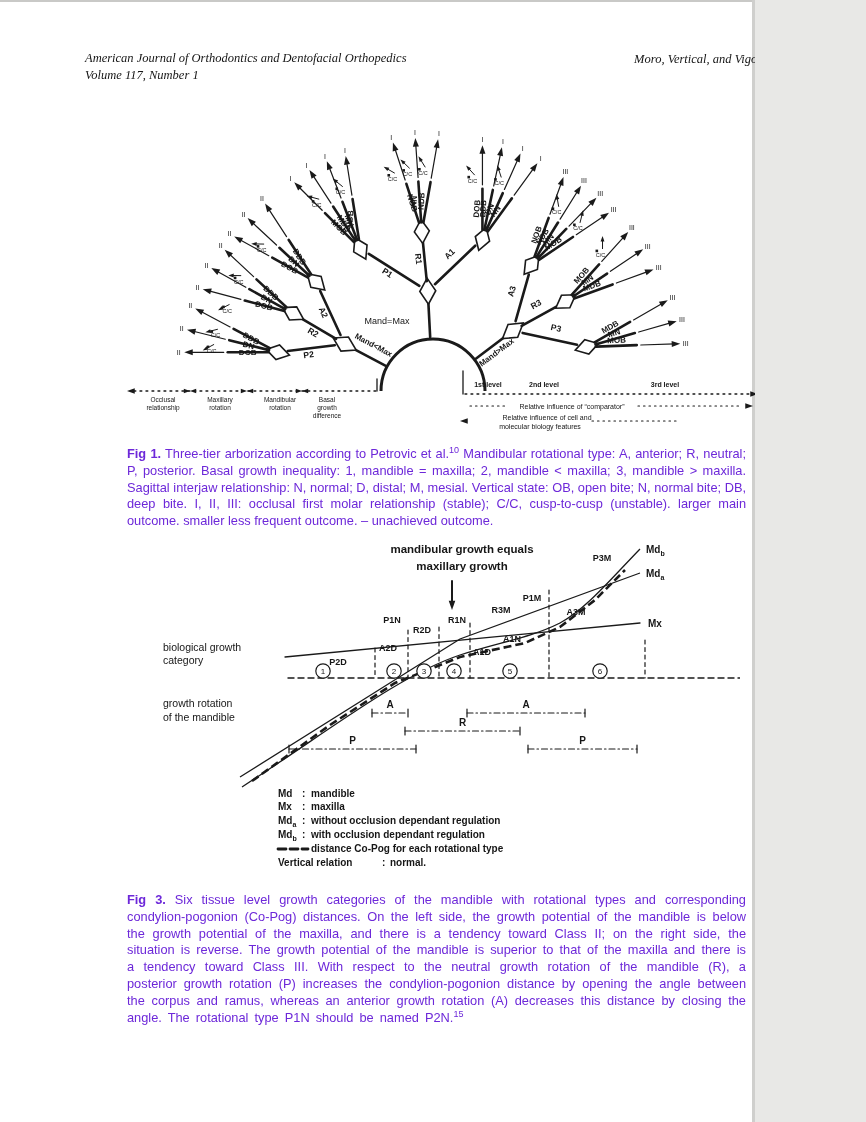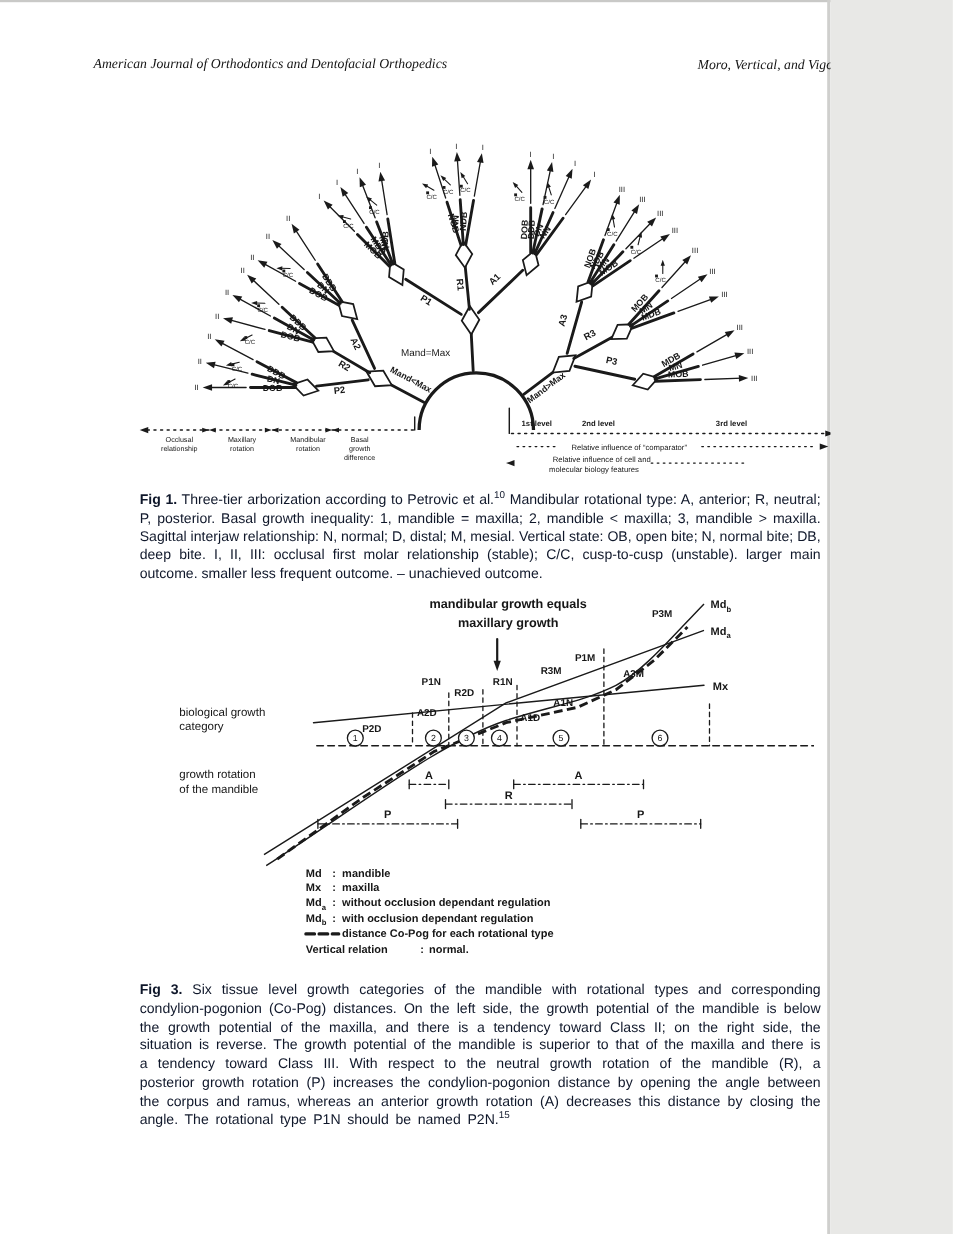--- a/index.html
+++ b/index.html
@@ -6,38 +6,39 @@
   .page{position:relative;width:755px;height:1122px;background:#ffffff;overflow:hidden;
         font-family:"Liberation Sans",sans-serif;color:#141414;}
   .edge-top{position:absolute;left:0;top:0;width:866px;height:2px;background:#c9c9c7;}
   .edge-right{position:absolute;right:0;top:0;width:3px;height:1122px;background:#cfcfcd;}
   .hdr{position:absolute;left:85px;top:50px;width:707px;
        font-family:"Liberation Serif",serif;font-style:italic;font-size:12.5px;line-height:17px;}
   .hdr .lft{float:left;}
   .hdr .rgt{float:right;text-align:right;}
   .hdr .pageno{font-style:normal;font-weight:bold;font-size:13.5px;}
   .cap{position:absolute;left:127px;width:619px;margin:0;
-       font-size:12.8px;line-height:16.8px;text-align:justify;text-align-last:left;color:#0f172a;}
+       font-size:12.8px;line-height:16.8px;text-align:justify;text-align-last:left;color:#6d28d9;}
   .cap b{font-weight:bold;}
   .cap sup{font-size:9px;line-height:0;}
   #cap1{top:446px;}
   #cap2{top:892px;word-spacing:2.5px;}
   svg text{fill:#161616;}
   .figsvg{position:absolute;}
 </style>
 </head>
 <body>
 
 <div class="page">
   <div class="edge-top"></div>
   <div class="edge-right"></div>
 
   <div class="hdr">
     <div class="lft">
       <div>American Journal of Orthodontics and Dentofacial Orthopedics</div>
+      <div>Volume 117, Number 1</div>
     </div>
     <div class="rgt">
       <span>Moro, Vertical, and Vigorito</span>
       <span class="pageno">76</span>
     </div>
   </div>
 
   <svg id="fig1-svg" class="figsvg" style="left:120px;top:103px;" width="640" height="335" viewBox="0 0 640 335">
       <g>
         <path d="M 261 288 A 52 52 0 0 1 365 288" fill="none" stroke="#1a1a1a" stroke-width="3"></path>

